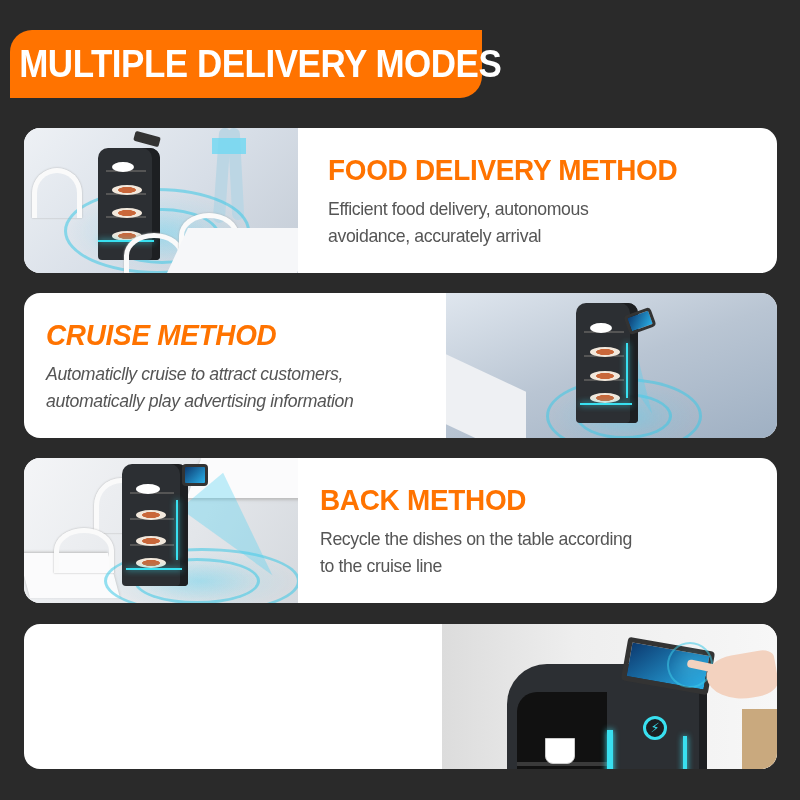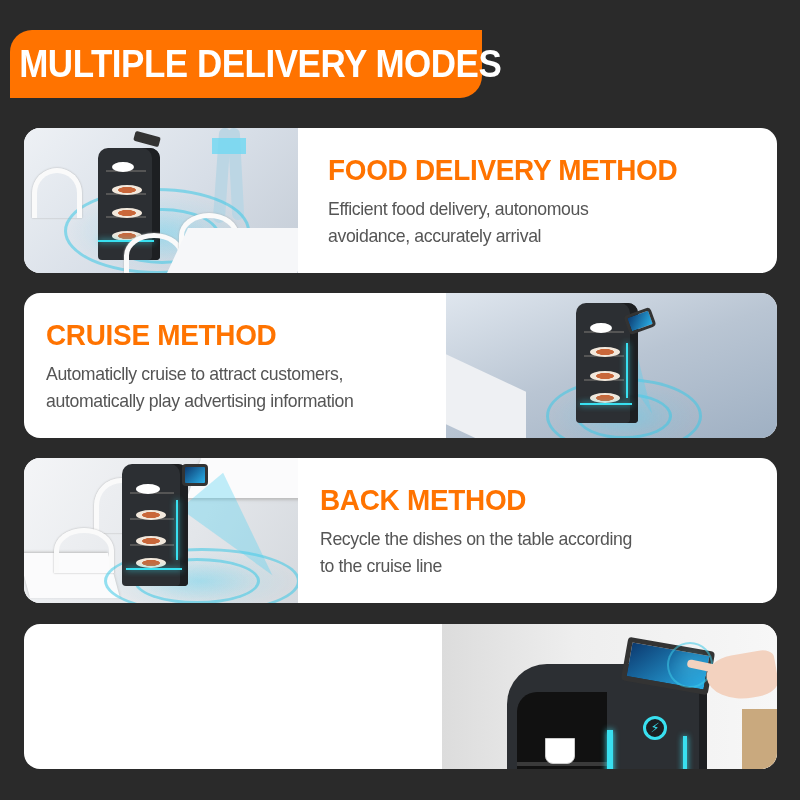--- a/index.html
+++ b/index.html
@@ -116,21 +116,21 @@
   <div class="text" style="left:304px;">
     <div class="title">FOOD DELIVERY METHOD</div>
     <div class="desc">
       <div>Efficient food delivery, autonomous</div>
       <div>avoidance, accurately arrival</div>
     </div>
   </div>
 </div>
 
 <div class="card" style="top:293px;">
-  <div class="text" style="left:22px;">
+  <div class="text" style="left:22px;font-style:italic;">
     <div class="title">CRUISE METHOD</div>
     <div class="desc">
       <div>Automaticlly cruise to attract customers,</div>
       <div>automatically play advertising information</div>
     </div>
   </div>
   <div class="img" style="left:422px; width:331px;">
     <div class="scene floor-blue"></div>
     <div style="position:absolute; left:0; top:80px; width:80px; height:70px; background:#eef0f3; transform:skewY(25deg);"></div>
     <div class="wave" style="left:100px; top:85px; width:150px; height:70px;"></div>

